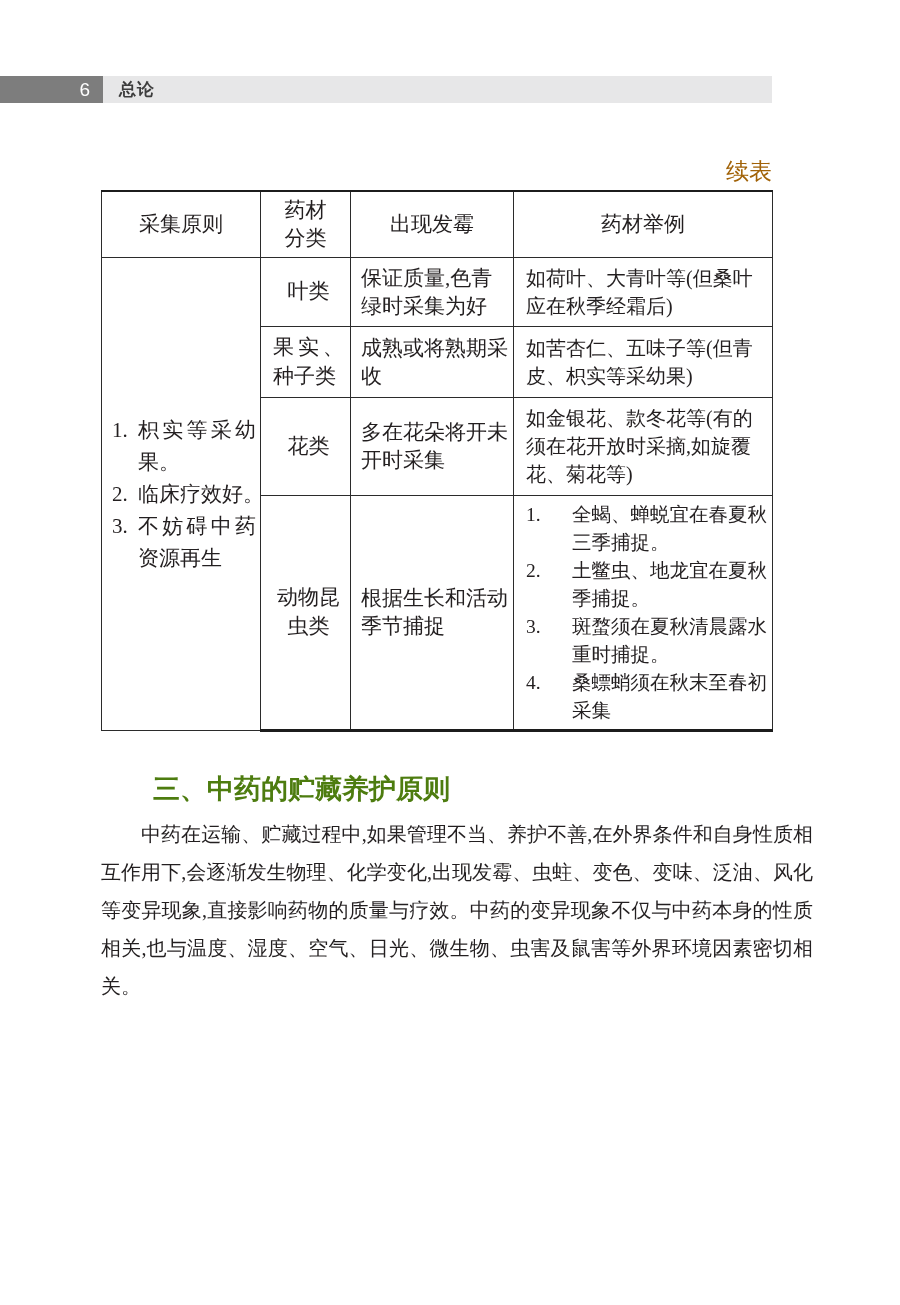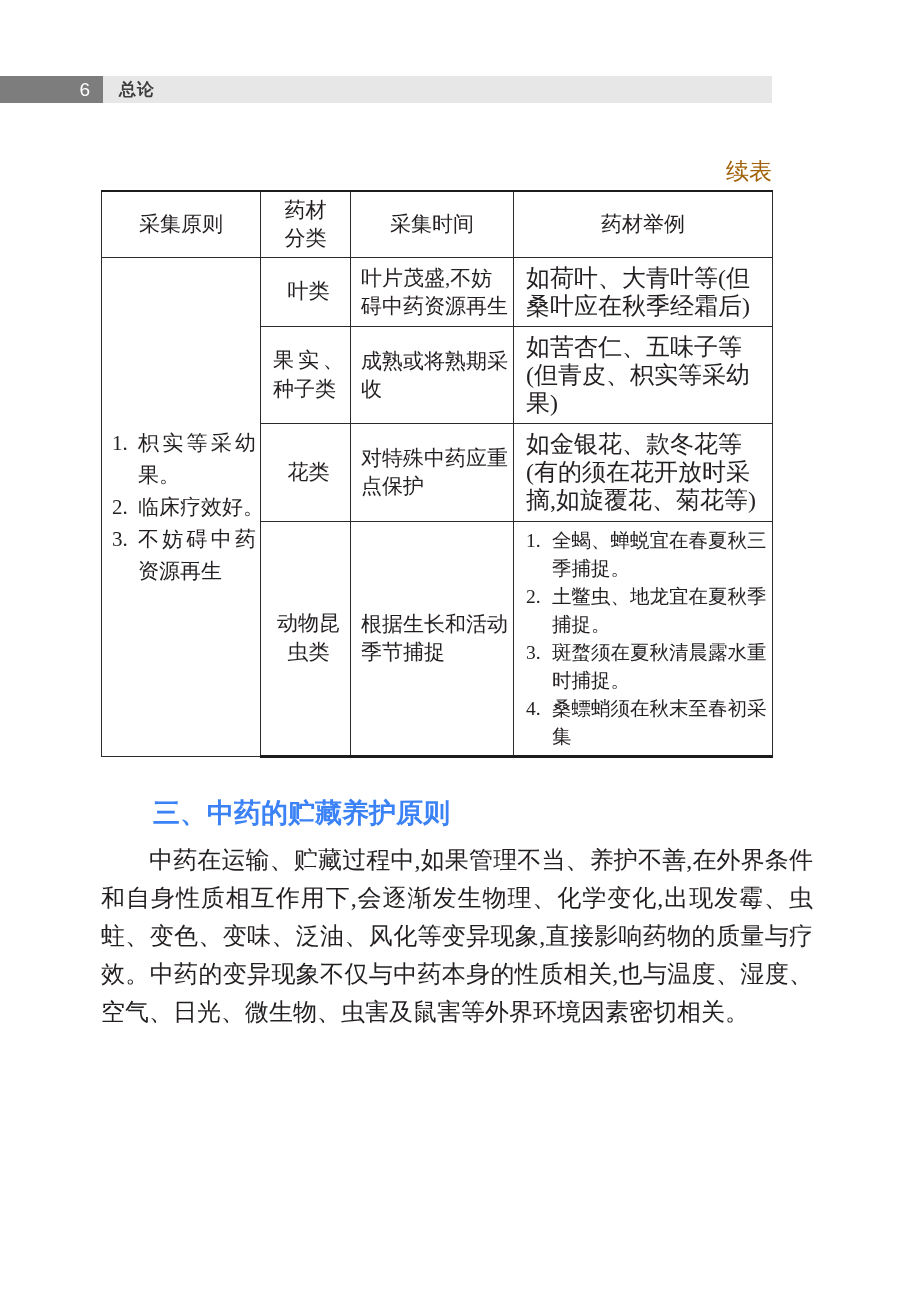--- a/index.html
+++ b/index.html
@@ -66,47 +66,47 @@
 
   th.hcell {
     font-size: 21px; font-weight: bold;
     text-align: center;
     line-height: 28px;
     height: 66px;
   }
   .cat-cell { font-size: 21px; line-height: 29px; padding: 6px 6px 6px 12px; text-align: center; }
   .cat-cell.justify1 { text-align: justify; }
   .time-cell { font-size: 21px; line-height: 28px; padding: 6px 4px 6px 10px; text-align: left; }
-  .ex-cell { font-size: 24px; line-height: 28px; padding: 6px 4px 6px 12px; text-align: left; }
+  .ex-cell { font-size: 20px; line-height: 28px; padding: 6px 4px 6px 12px; text-align: left; }
 
   
   .prin-cell { padding: 6px 4px 6px 10px; }
   .prin-item { display: flex; line-height: 32px; font-size: 21px; }
   .prin-item .num { width: 26px; flex: 0 0 26px; }
   .prin-item .ptxt { width: 121px; text-align: justify; }
   .prin-item .ptxt.nowrap { white-space: nowrap; }
 
   
   .ex-list { padding: 4px 2px 2px 12px; vertical-align: top; font-size: 19.5px; }
   .ex-item { display: flex; line-height: 28px; }
   .ex-item .num { width: 26px; flex: 0 0 26px; }
-  .ex-item .etxt { flex: 1; }
+  .ex-item .etxt { flex: 1; margin-left: 20px; }
 
   
   .sec-heading {
     margin-top: 38px;
     padding-left: 52px;
-    font-family: Liberation Mono, monospace;
+    font-family: Liberation Serif, serif;
     font-size: 27px; font-weight: bold;
     line-height: 38px;
-    color: #3b82f6;
+    color: #4d7c0f;
   }
   .bodytext { margin-top: 7px; }
   .bodytext p {
-    font-size: 24px;
+    font-size: 20px;
     line-height: 38px;
     text-align: justify;
     text-indent: 2em;
     color: #231f20;
   }
 </style>
 </head>
 <body>
 
 <div class="runhead">
@@ -127,53 +127,53 @@
         <col style="width:163px">
         <col style="width:259px">
     </colgroup>
     <tbody>
         <tr class="toprule">
       <th class="hcell">采集原则</th>
       <th class="hcell">
         <div>药材</div>
         <div>分类</div>
       </th>
-      <th class="hcell">采集时间</th>
+      <th class="hcell">出现发霉</th>
       <th class="hcell">药材举例</th>
     </tr>
 
     <tr style="height:66px">
       <td class="prin-cell" rowspan="4">
         <div class="prin-item">
           <span class="num">1.</span>
           <div class="ptxt">枳实等采幼果。</div>
         </div>
         <div class="prin-item">
           <span class="num">2.</span>
           <div class="ptxt nowrap">临床疗效好。</div>
         </div>
         <div class="prin-item">
           <span class="num">3.</span>
           <div class="ptxt">不妨碍中药资源再生</div>
         </div>
       </td>
       <td class="cat-cell">叶类</td>
-      <td class="time-cell">叶片茂盛,不妨碍中药资源再生</td>
+      <td class="time-cell">保证质量,色青绿时采集为好</td>
       <td class="ex-cell">如荷叶、大青叶等(但桑叶应在秋季经霜后)</td>
     </tr>
 
     <tr style="height:70px">
       <td class="cat-cell justify1">果实、种子类</td>
       <td class="time-cell">成熟或将熟期采收</td>
       <td class="ex-cell">如苦杏仁、五味子等(但青皮、枳实等采幼果)</td>
     </tr>
 
     <tr style="height:98px">
       <td class="cat-cell">花类</td>
-      <td class="time-cell">对特殊中药应重点保护</td>
+      <td class="time-cell">多在花朵将开未开时采集</td>
       <td class="ex-cell">如金银花、款冬花等(有的须在花开放时采摘,如旋覆花、菊花等)</td>
     </tr>
 
     <tr class="lastrow" style="height:235px">
       <td class="cat-cell">动物昆虫类</td>
       <td class="time-cell">根据生长和活动季节捕捉</td>
       <td class="ex-list">
         <div class="ex-item">
           <span class="num">1.</span>
           <div class="etxt">全蝎、蝉蜕宜在春夏秋三季捕捉。</div>

